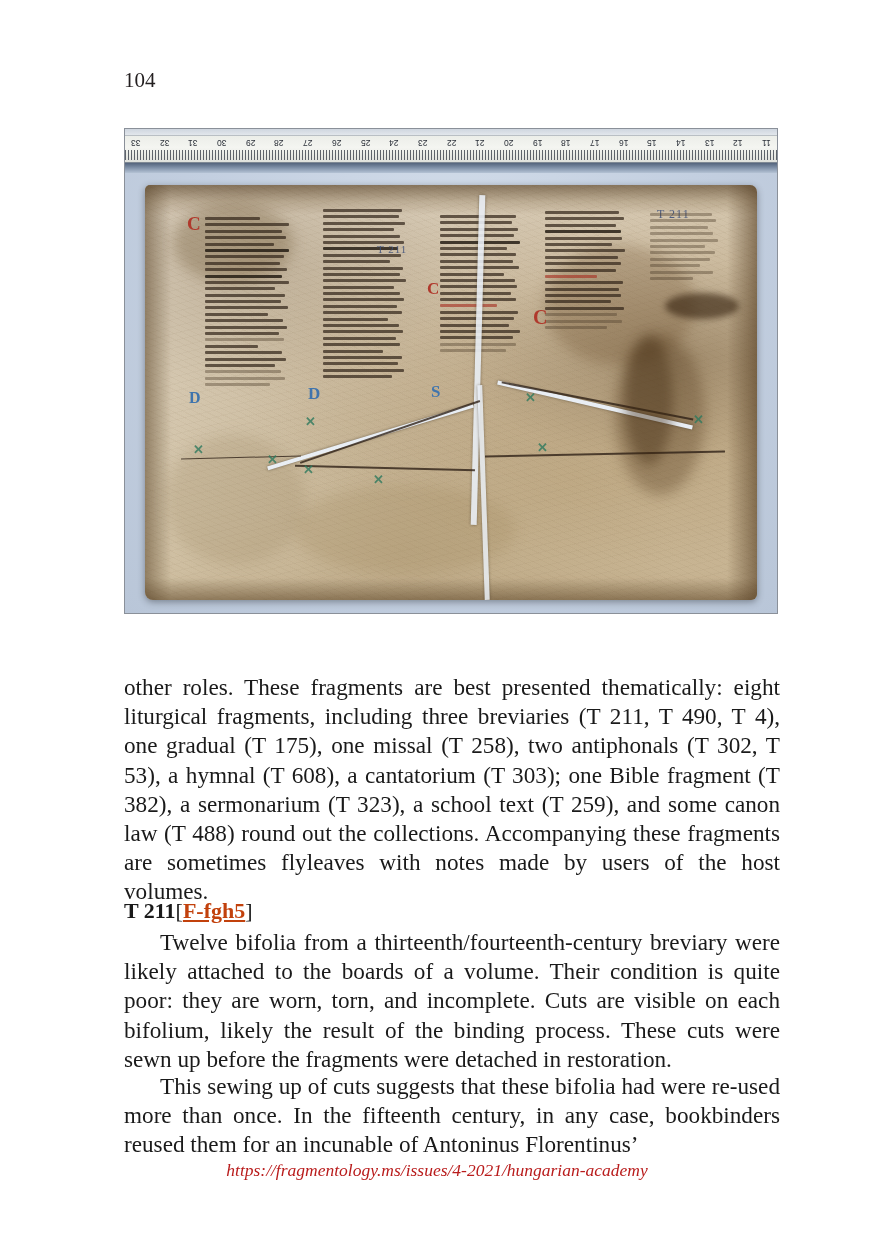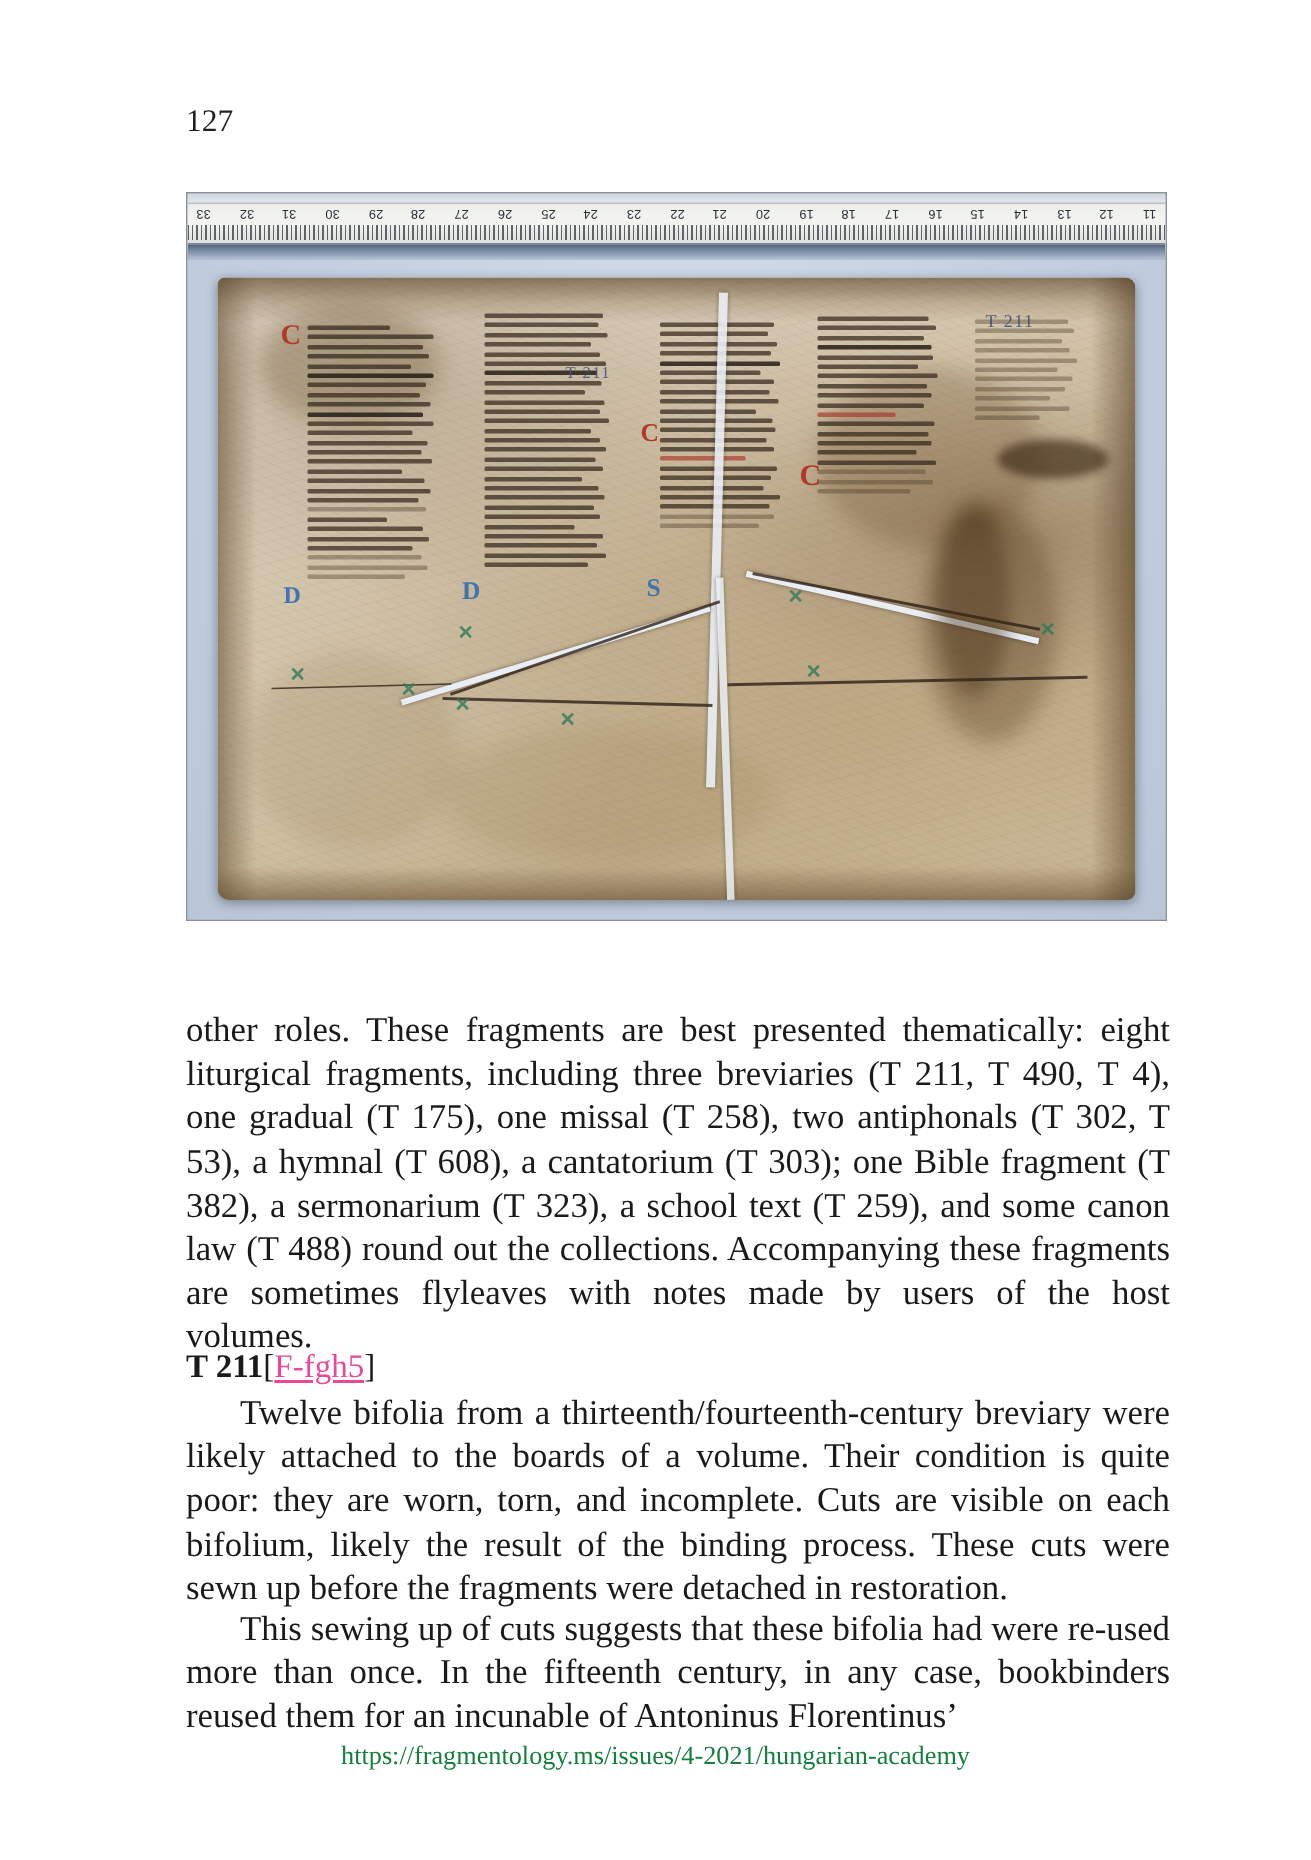--- a/index.html
+++ b/index.html
@@ -251,44 +251,45 @@
 
   .sec-head {
     position: absolute;
     left: 124px;
     width: 656px;
     font-size: 22px;
     font-weight: 700;
     color: #1a1a1a;
   }
   .sec-head a {
-    font-weight: 400;
-    color: #ec4899;
+    font-weight: 700;
+    color: #c2410c;
     text-decoration: underline;
   }
   .bracket { font-weight: 400; color: #1a1a1a; }
 
   
   .footer {
     position: absolute;
     left: 0;
     top: 1160px;
     width: 874px;
     text-align: center;
+    font-style: italic;
     font-size: 17.5px;
-    color: #15803d;
+    color: #b91c1c;
   }
 </style>
 </head>
 <body>
 
 <div class="page">
 
   <div class="running-head">
-    <div class="rh-page">127</div>
+    <div class="rh-page">104</div>
   </div>
 
   <div class="figure">
 
     <div class="ruler">
       <div class="ruler-face"></div>
       <div class="ruler-nums">
         <span>11</span>
         <span>12</span>
         <span>13</span>

